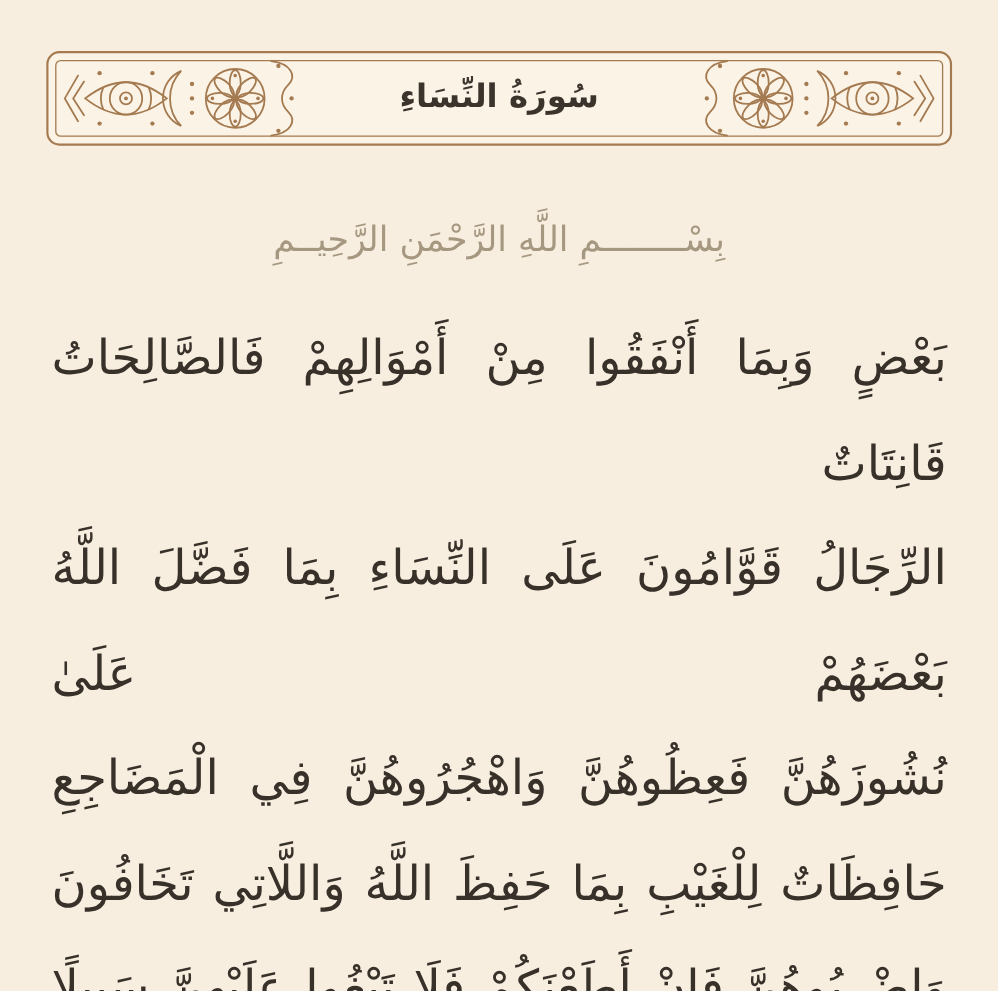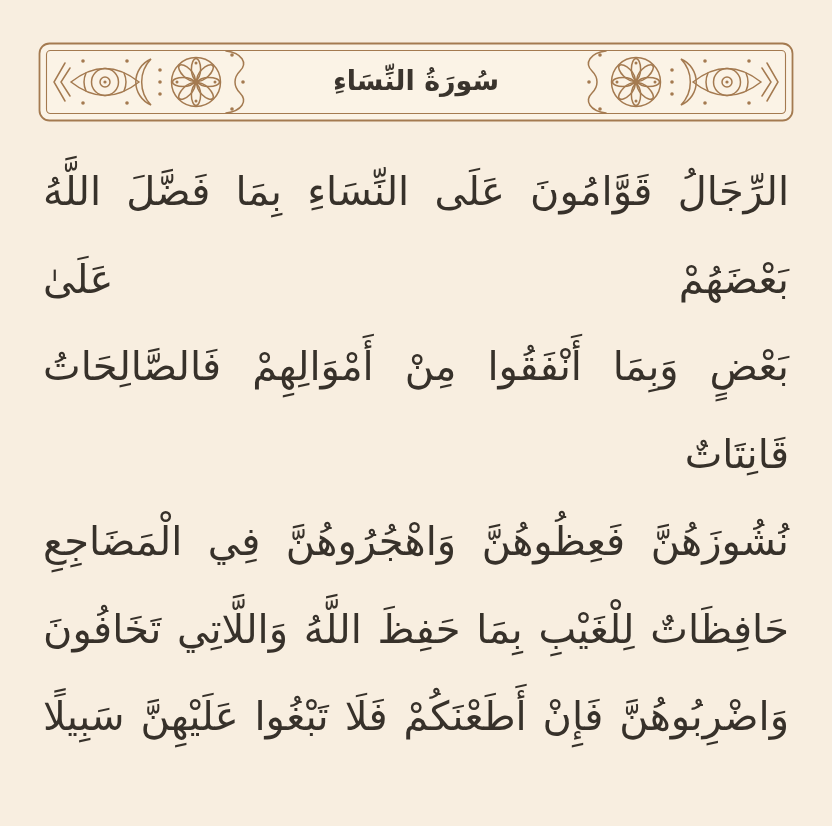--- a/index.html
+++ b/index.html
@@ -119,23 +119,24 @@
         </g>
       </defs>
       <rect x="1.5" y="1.5" width="753" height="77" rx="10" fill="#fbf3e6" stroke="#a47a50" stroke-width="1.8"></rect>
       <rect x="8.5" y="8.5" width="739" height="63" rx="4" fill="none" stroke="#a47a50" stroke-width="1.1"></rect>
       <use href="#orn"></use>
       <use href="#orn" transform="matrix(-1,0,0,1,756,0)"></use>
     </svg>
     <div class="surah-title">سُورَةُ النِّسَاءِ</div>
   </div>
 
+  <div class="bismillah">بِسْــــــــمِ اللَّهِ الرَّحْمَنِ الرَّحِيــمِ</div>
 
   <div class="verse-block">
+    <div class="verse-line">بَعْضٍ وَبِمَا أَنْفَقُوا مِنْ أَمْوَالِهِمْ فَالصَّالِحَاتُ قَانِتَاتٌ</div>
     <div class="verse-line">الرِّجَالُ قَوَّامُونَ عَلَى النِّسَاءِ بِمَا فَضَّلَ اللَّهُ بَعْضَهُمْ عَلَىٰ</div>
-    <div class="verse-line">بَعْضٍ وَبِمَا أَنْفَقُوا مِنْ أَمْوَالِهِمْ فَالصَّالِحَاتُ قَانِتَاتٌ</div>
     <div class="verse-line">نُشُوزَهُنَّ فَعِظُوهُنَّ وَاهْجُرُوهُنَّ فِي الْمَضَاجِعِ</div>
     <div class="verse-line">حَافِظَاتٌ لِلْغَيْبِ بِمَا حَفِظَ اللَّهُ وَاللَّاتِي تَخَافُونَ</div>
     <div class="verse-line">وَاضْرِبُوهُنَّ فَإِنْ أَطَعْنَكُمْ فَلَا تَبْغُوا عَلَيْهِنَّ سَبِيلًا</div>
 
   </div>
 
 </div>
 
 </body></html>

